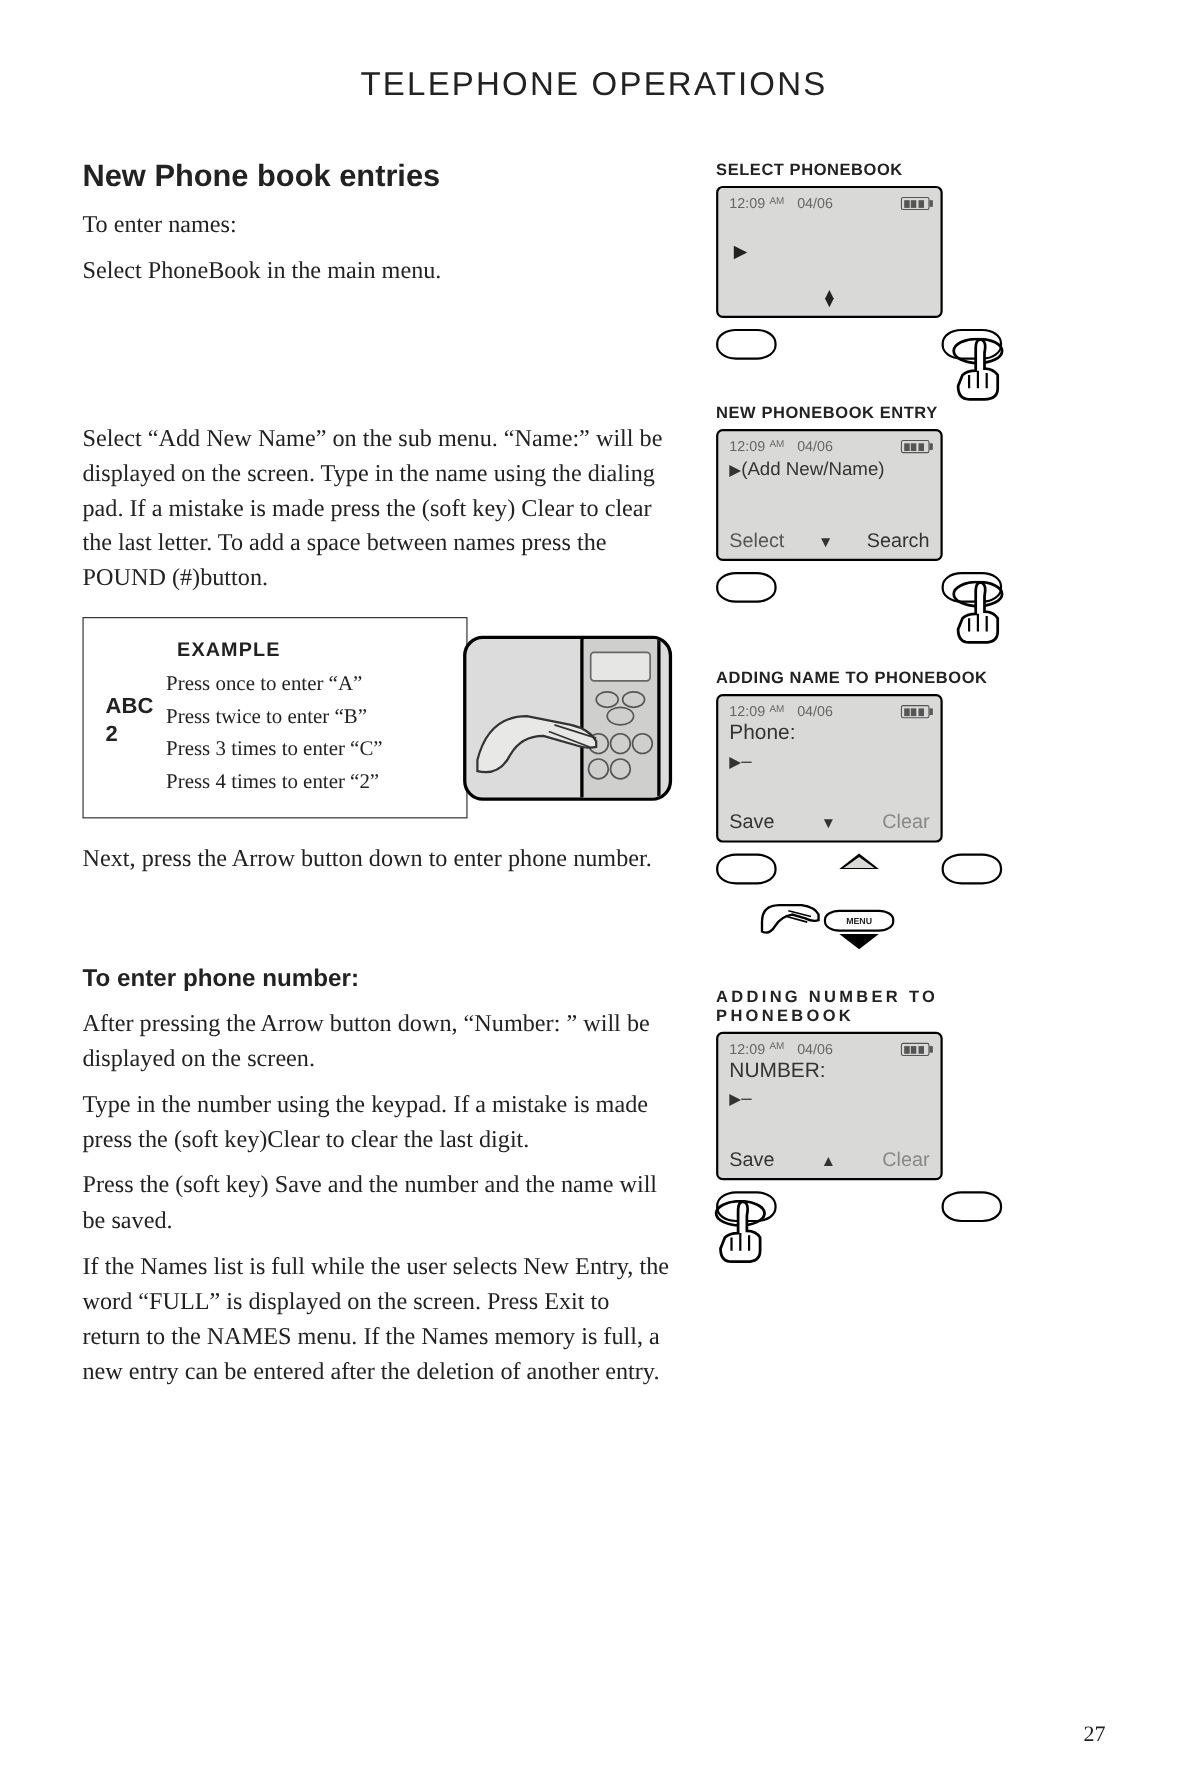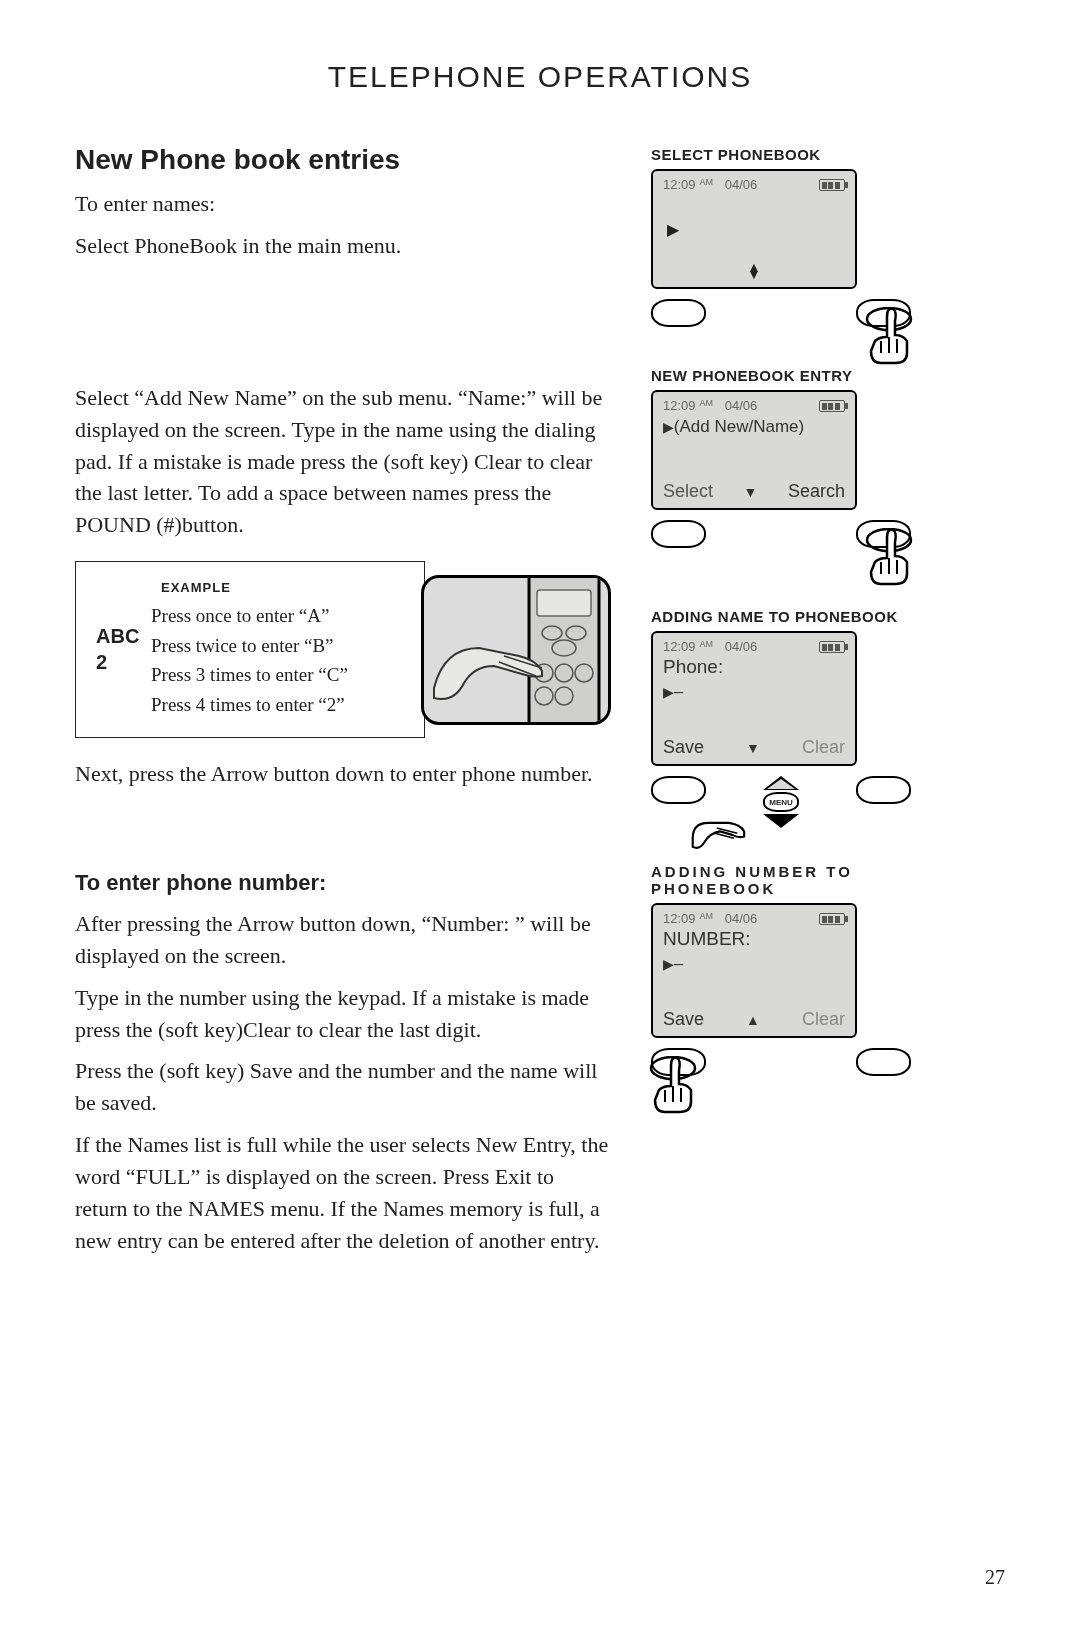--- a/index.html
+++ b/index.html
@@ -45,21 +45,21 @@
     margin: 20px 0 20px 0;
   }
   .example-box {
     border: 1.5px solid #222;
     padding: 18px 20px 18px 20px;
     width: 350px;
   }
   .example-title {
     font-family: Arial, Helvetica, sans-serif;
     font-weight: bold;
-    font-size: 13px;
+    font-size: 18px;
     letter-spacing: 1px;
     margin-left: 65px;
     margin-bottom: 6px;
   }
   .example-row { display: flex; }
   .example-key {
     font-family: Arial, Helvetica, sans-serif;
     font-weight: bold;
     font-size: 20px;
     text-align: left;
@@ -186,28 +186,29 @@
     border-right: 18px solid transparent;
   }
   .tri-up { border-bottom: 14px solid #000; position: relative; }
   .tri-up::after{
     content:''; position:absolute; left:-14px; top:3px;
     border-left:14px solid transparent; border-right:14px solid transparent;
     border-bottom:10px solid #d9d9d8;
   }
   .tri-down-filled { border-top: 14px solid #000; }
   .menu-oval {
-    width: 36px; height: 20px;
+    width: 64px; height: 20px;
     border: 2px solid #000;
     border-radius: 14px/9px;
     font-size: 8px;
     font-weight: bold;
     text-align: center;
     line-height: 18px;
     font-family: Arial, sans-serif;
+    margin-top: 35px;
   }
   .finger-press {
     position: absolute;
     width: 60px; height: 60px;
   }
   .page-number {
     position: absolute;
     bottom: 40px;
     right: 75px;
     font-size: 20px;

